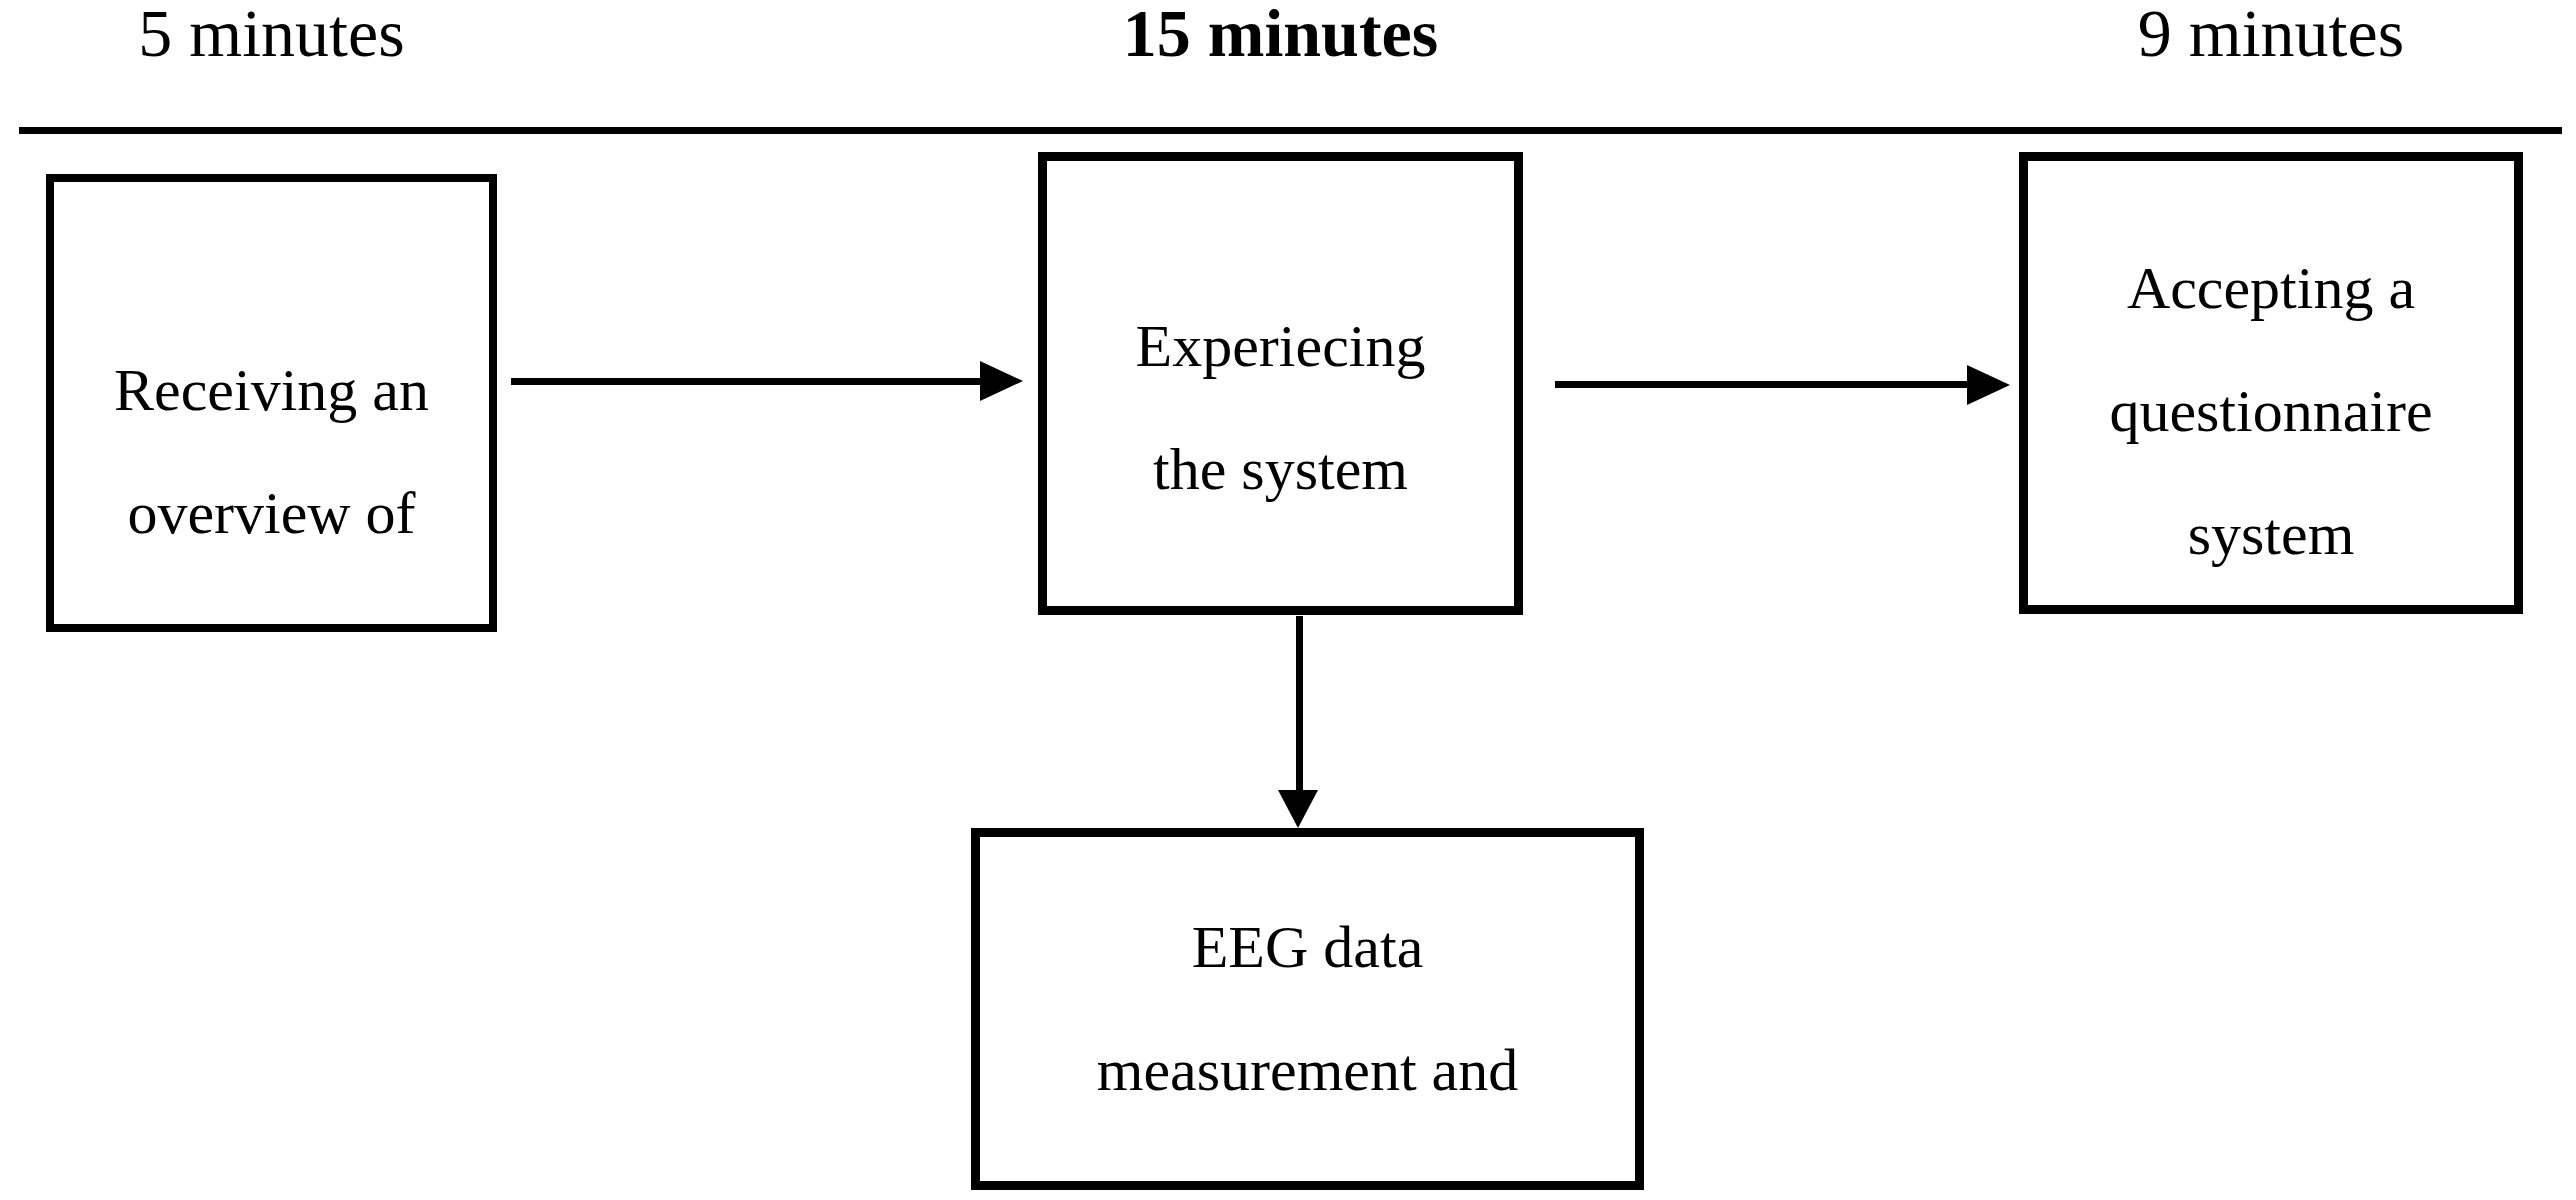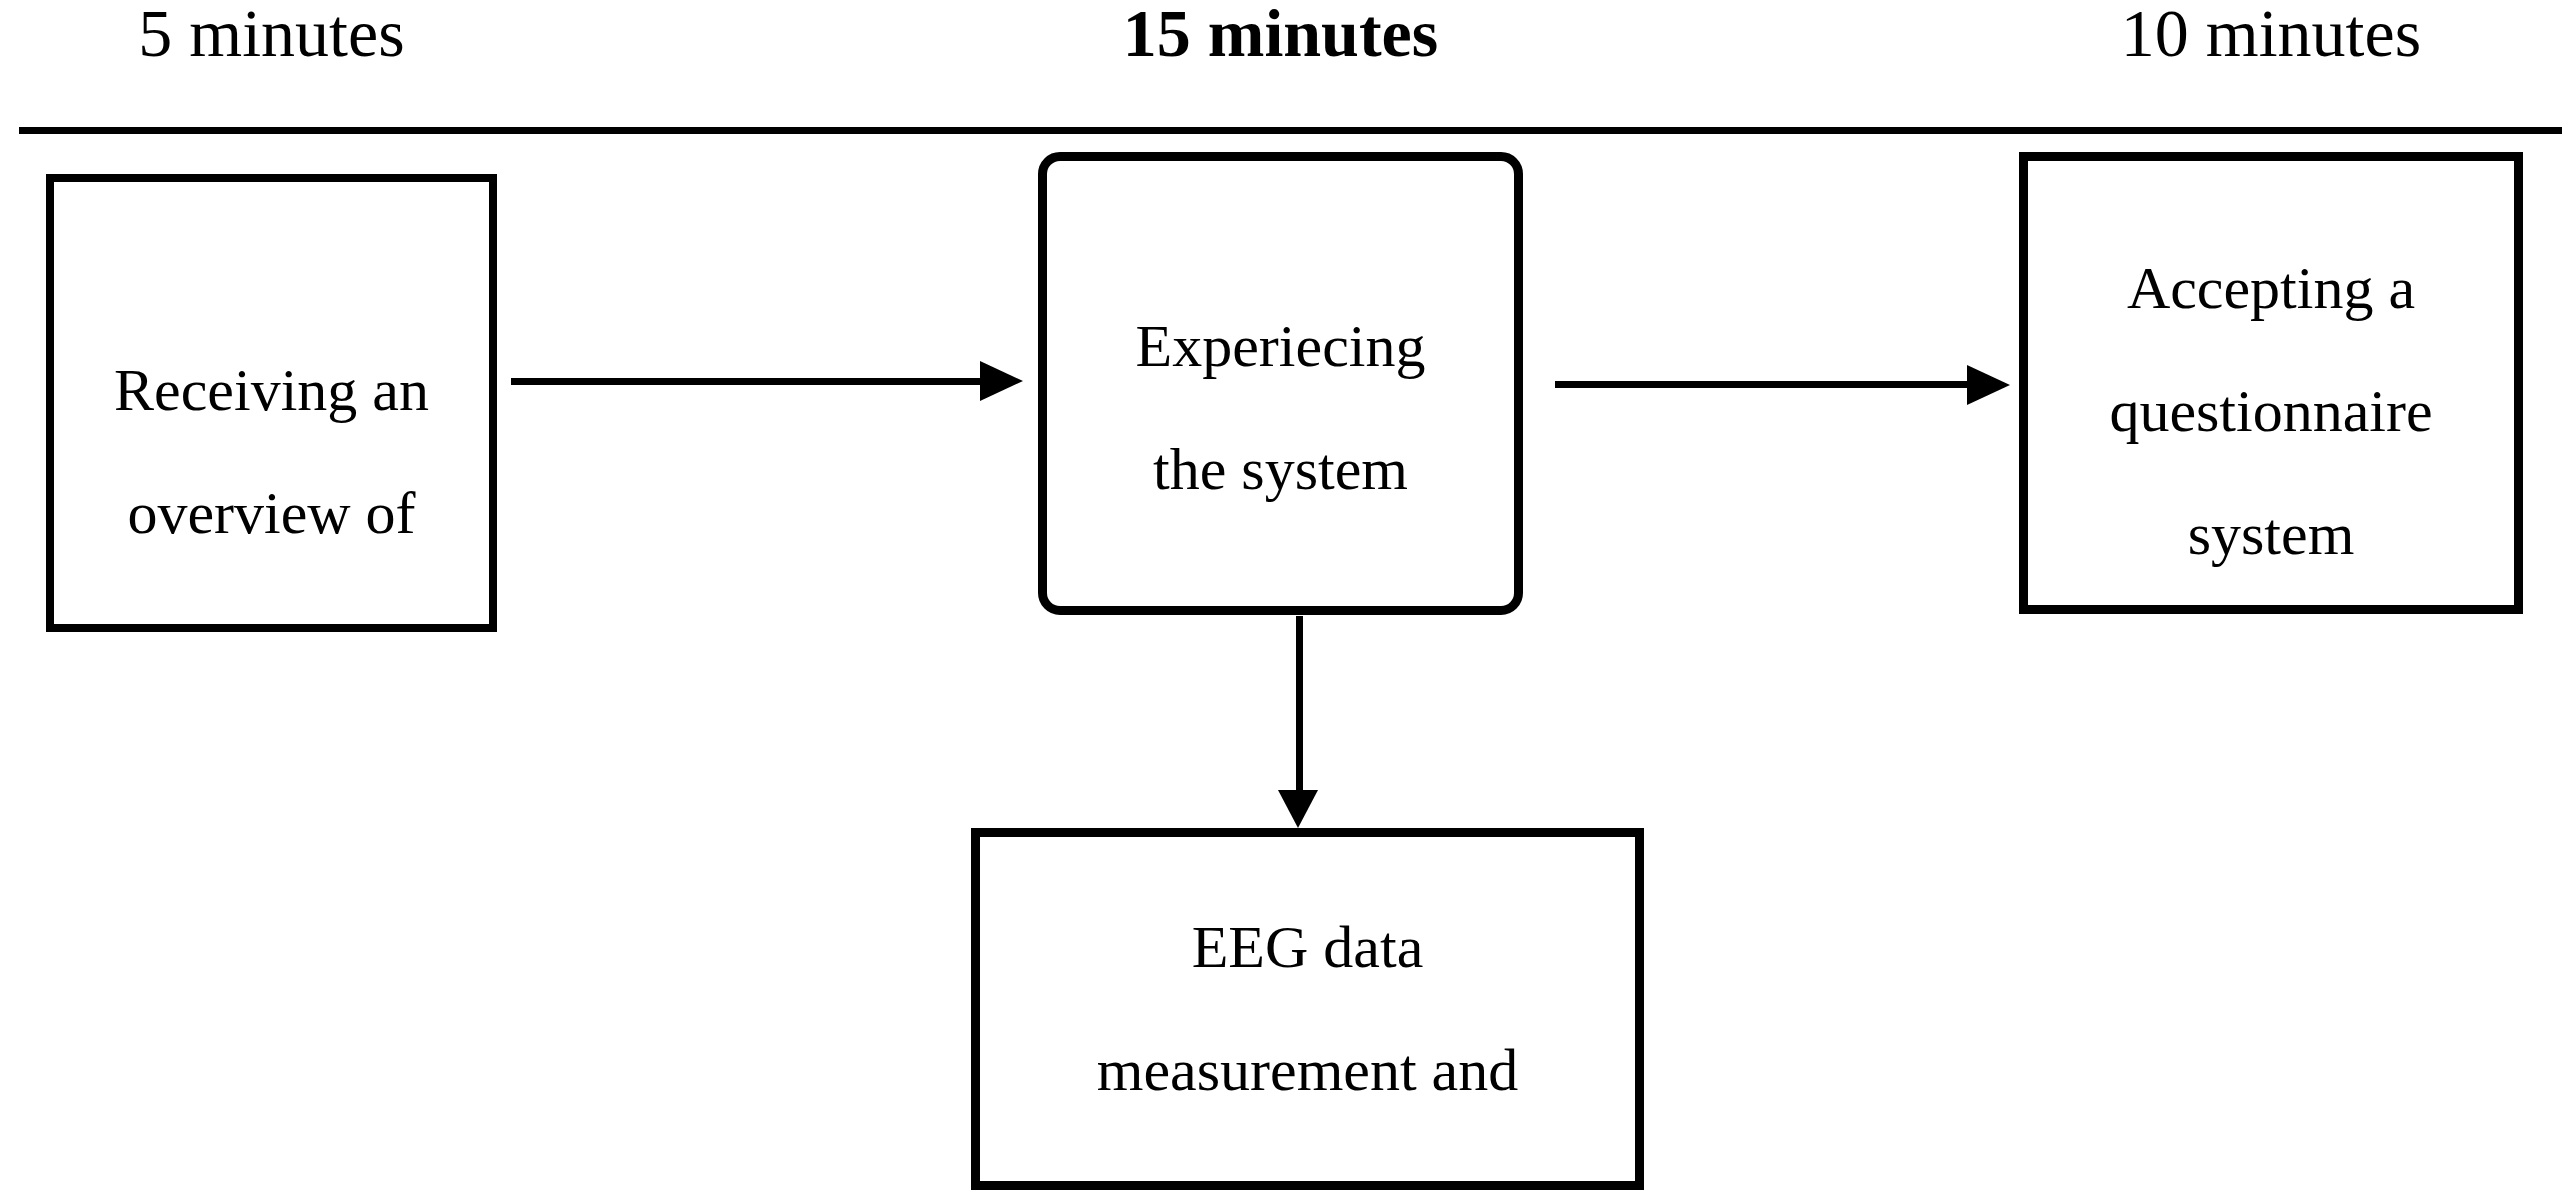--- a/index.html
+++ b/index.html
@@ -48,21 +48,21 @@
     display: flex;
     flex-direction: column;
     justify-content: center;
     align-items: center;
     text-align: center;
     font-size: 60px;
     line-height: 123px;
     white-space: nowrap;
   }
   .box-overview      { left: 46px;   top: 174px;  width: 451px; height: 458px; padding-top: 98px; }
-  .box-experience    { left: 1038px; top: 152px;  width: 485px; height: 463px; border-width: 9px; padding-top: 49px; border-radius: 22px; }
+  .box-experience    { left: 1038px; top: 152px;  width: 485px; height: 463px; border-width: 9px; padding-top: 49px; }
   .box-questionnaire { left: 2019px; top: 152px;  width: 504px; height: 462px; border-width: 9px; padding-top: 57px; text-align: center; }
   .box-eeg           { left: 971px; top: 828px; width: 673px; height: 362px; border-width: 9px; }
 
   .arrow-stem-h {
     position: absolute;
     height: 6.5px;
     background: #000000;
   }
   .arrow-stem-v {
     position: absolute;
@@ -93,21 +93,21 @@
   .stem-3 { left: 1296px; top: 616px; height: 180px; }
   .head-3 { left: 1278px; top: 790px; }
 </style>
 </head>
 <body>
 
 <div class="canvas">
 
   <div class="duration-label d1">5 minutes</div>
   <div class="duration-label d2">15 minutes</div>
-  <div class="duration-label d3">10 minutes</div>
+  <div class="duration-label d3">9 minutes</div>
 
   <div class="timeline-rule"></div>
 
   <div class="process-box box-overview">
     <div>Receiving an</div>
     <div>overview of</div>
   </div>
 
   <div class="process-box box-experience">
     <div>Experiecing</div>

